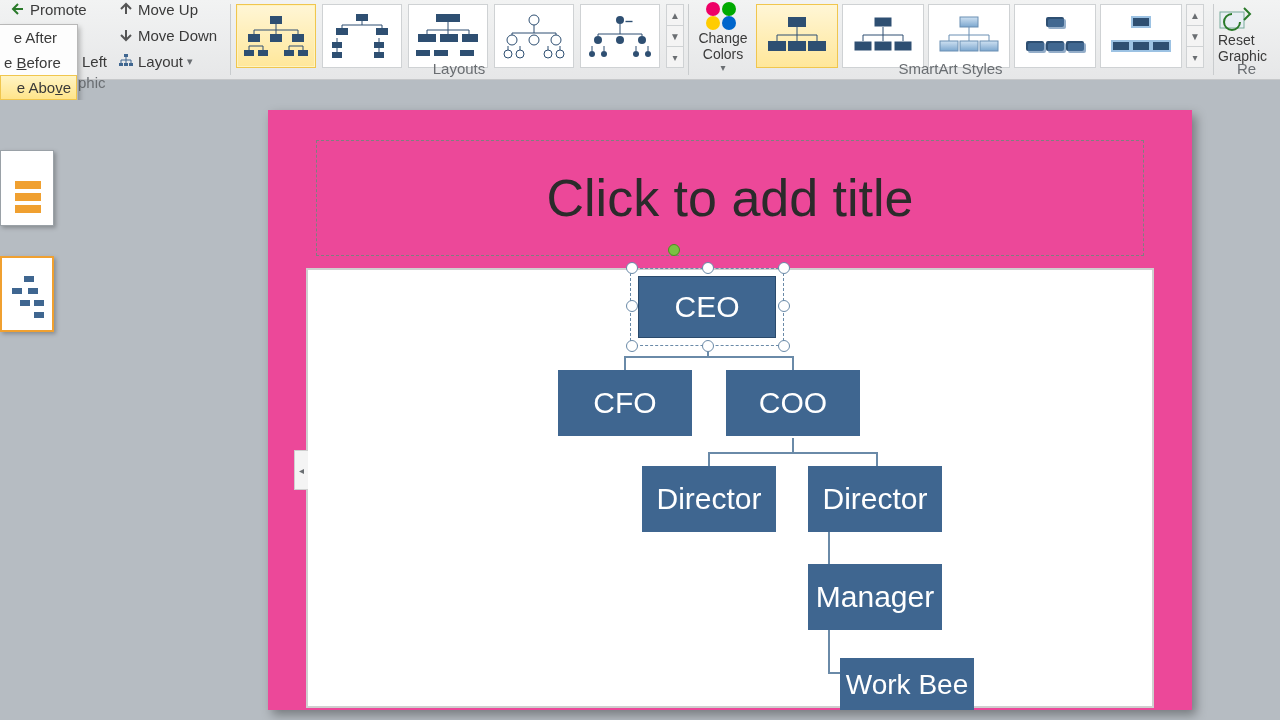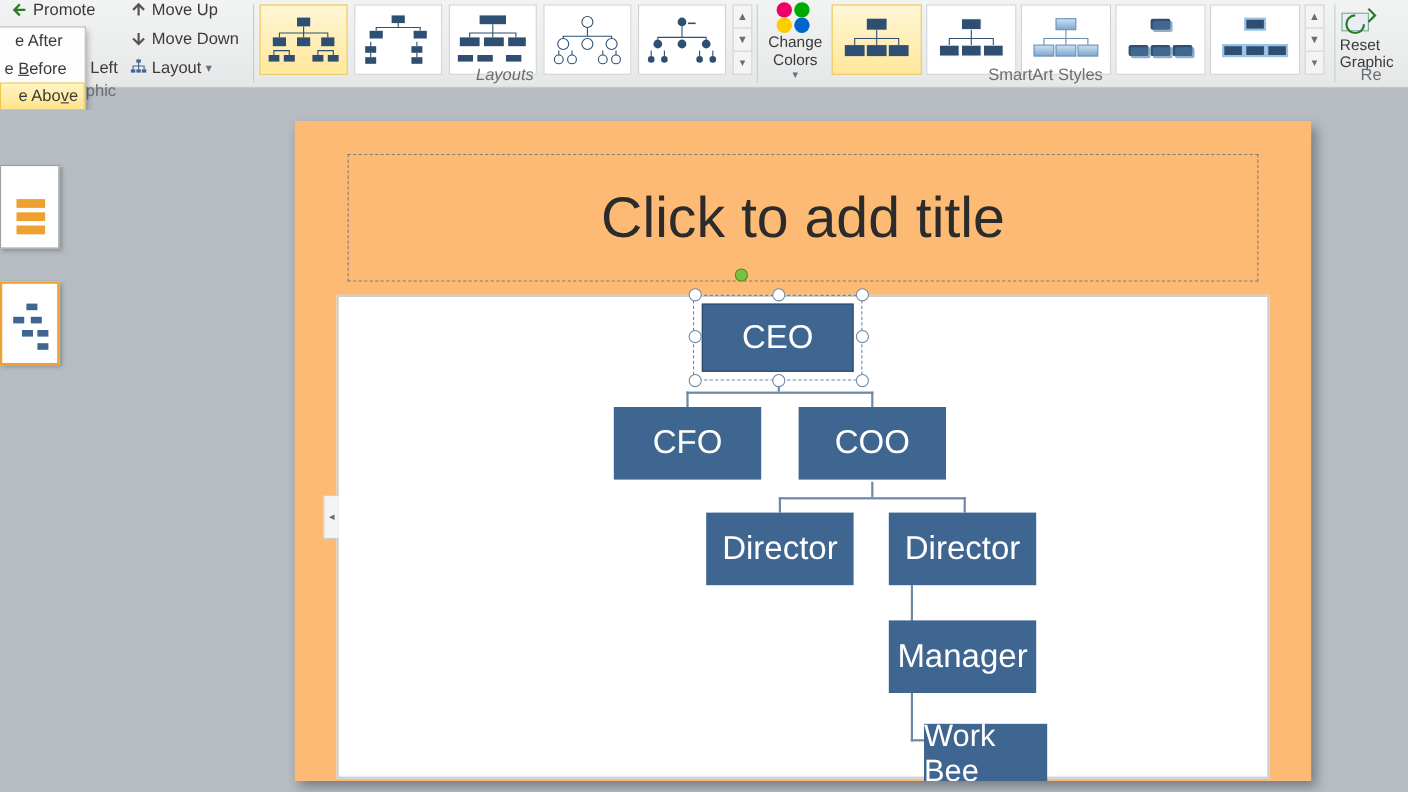--- a/index.html
+++ b/index.html
@@ -8,21 +8,21 @@
   
   .ribbon {
     position: absolute; left: 0; top: 0; width: 1280px; height: 80px;
     background: linear-gradient(#f2f3f3, #e6e7e8);
     border-bottom: 1px solid #c6c8ca;
   }
   .ribbon-group-label {
     position: absolute; bottom: 2px; font-size: 15px; color: #6a6e72;
     text-align: center;
   }
-  .lbl-layouts   { left: 230px; width: 458px; font-style: italic; }
+  .lbl-layouts   { left: 230px; width: 458px; }
   .lbl-styles    { left: 688px; width: 525px; }
   .lbl-re        { left: 1213px; width: 67px; text-align: center; }
 
   .ribbon-sep { position: absolute; top: 4px; bottom: 4px; width: 1px; background: #c9ccce; }  
   .sep2 { left: 230px; }
   .sep3 { left: 688px; }
   .sep4 { left: 1213px; }
 
   
   .cmd {
@@ -109,21 +109,21 @@
   }
   .reset svg { width: 34px; height: 30px; }
 
   
   .workspace {
     position:absolute; left:0; top:100px; right:0; bottom:0;
     background:#b6bcc2;
   }
   .slide {
     position:absolute; left:268px; top:10px; width:924px; height:600px;
-    background:#fdba74; box-shadow:4px 5px 10px rgba(0,0,0,.35);
+    background:#ec4899; box-shadow:4px 5px 10px rgba(0,0,0,.35);
     overflow: hidden;
   }
   .title-ph {
     position:absolute; left:48px; top:30px; width:828px; height:116px;
     border:1px dashed #7f7f7f; display:flex; align-items:center; justify-content:center;
     font-size:52px; color:#2b2b2b;
   }
   .rot-handle {
     position:absolute; left:400px; top:134px; width:12px; height:12px;
     background:#7ac142; border:1px solid #4c8f1f; border-radius:50%;
@@ -481,18 +481,18 @@
         <span>Director</span>
       </div>
       <div class="node" style="left:500px; top:196px; width:134px; height:66px;">
         <span>Director</span>
       </div>
 
       <div class="node" style="left:500px; top:294px; width:134px; height:66px;">
         <span>Manager</span>
       </div>
 
-      <div class="node" style="left:532px; top:388px; width:112px; height:54px; font-size:28px;">
+      <div class="node" style="left:532px; top:388px; width:134px; height:54px; font-size:28px;">
         <span>Work Bee</span>
       </div>
     </div>
   </div>
 </div>
 
 </body></html>

